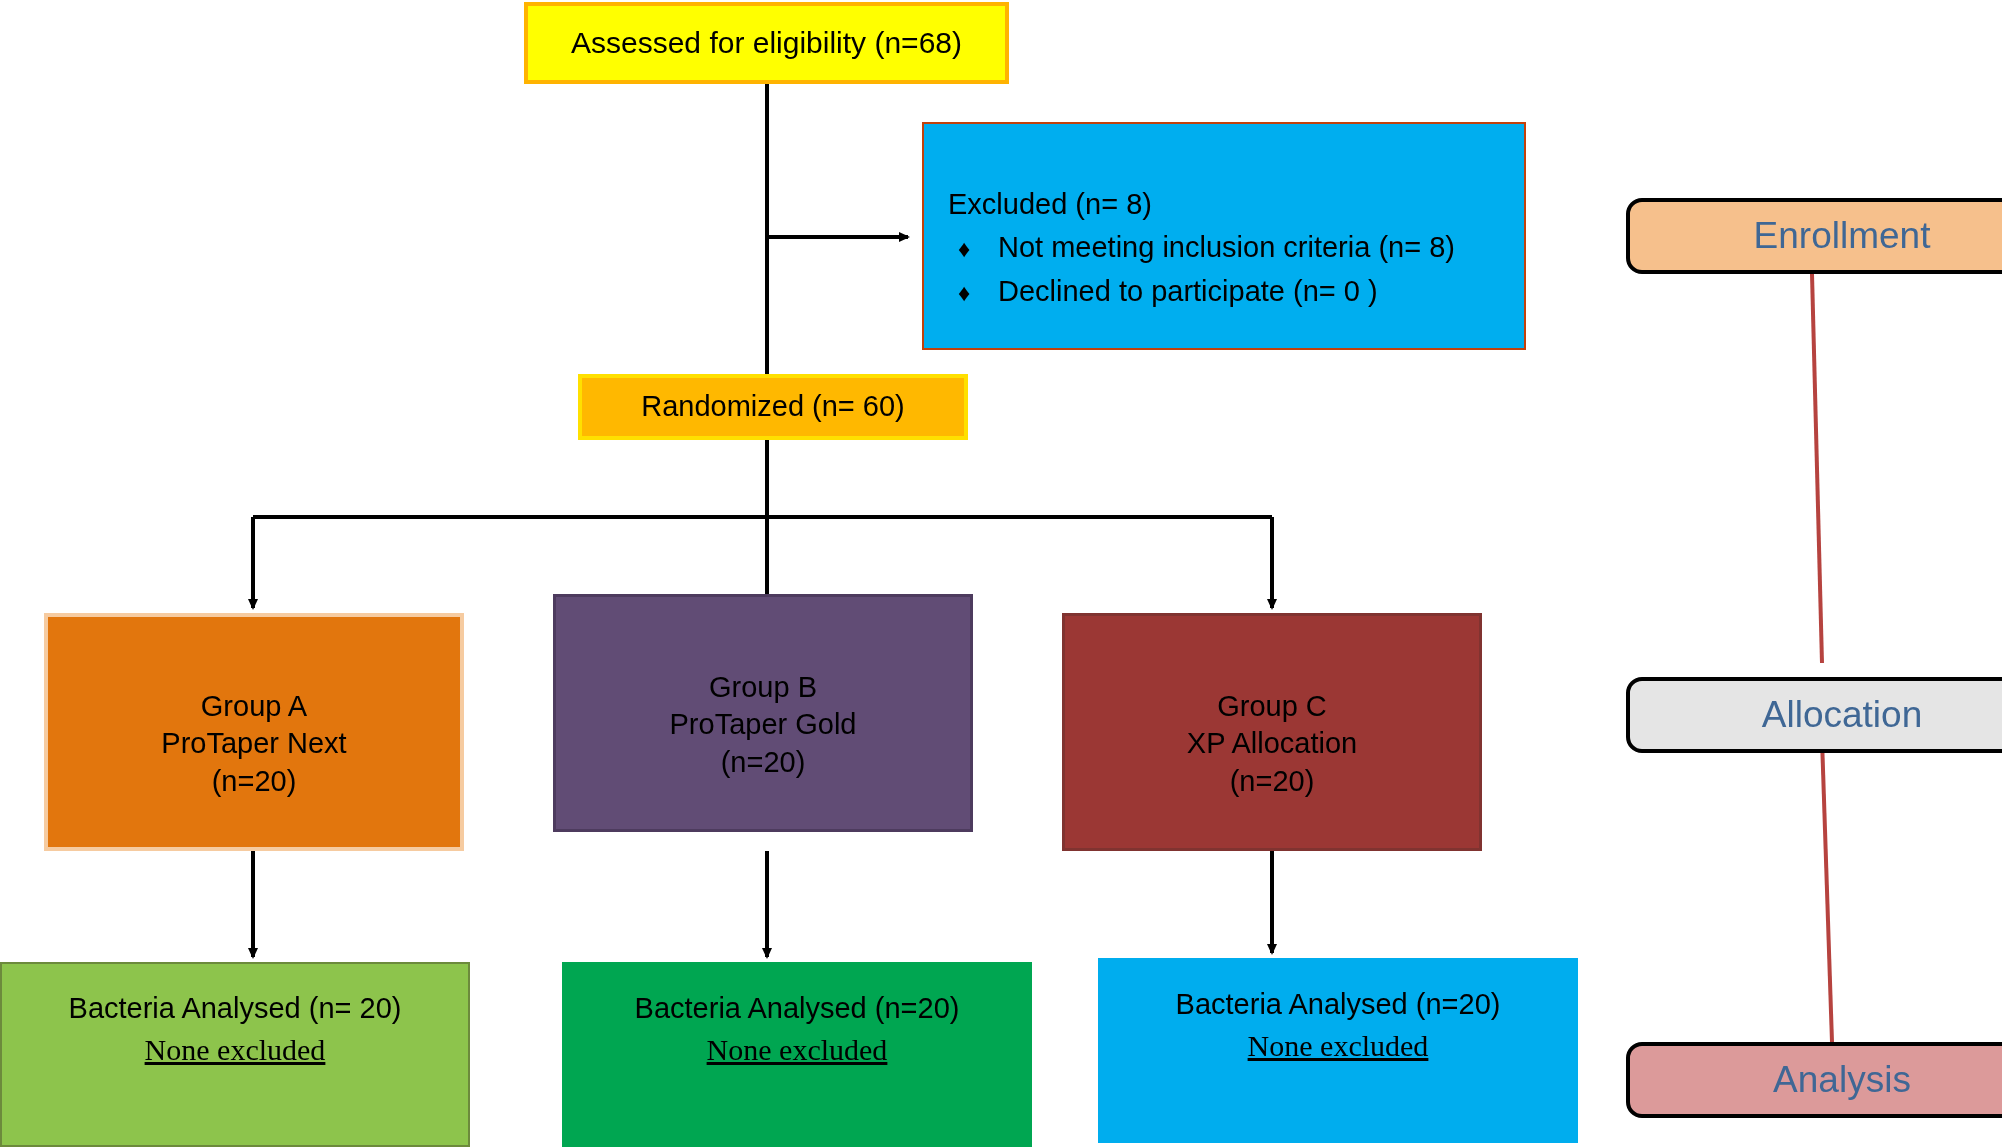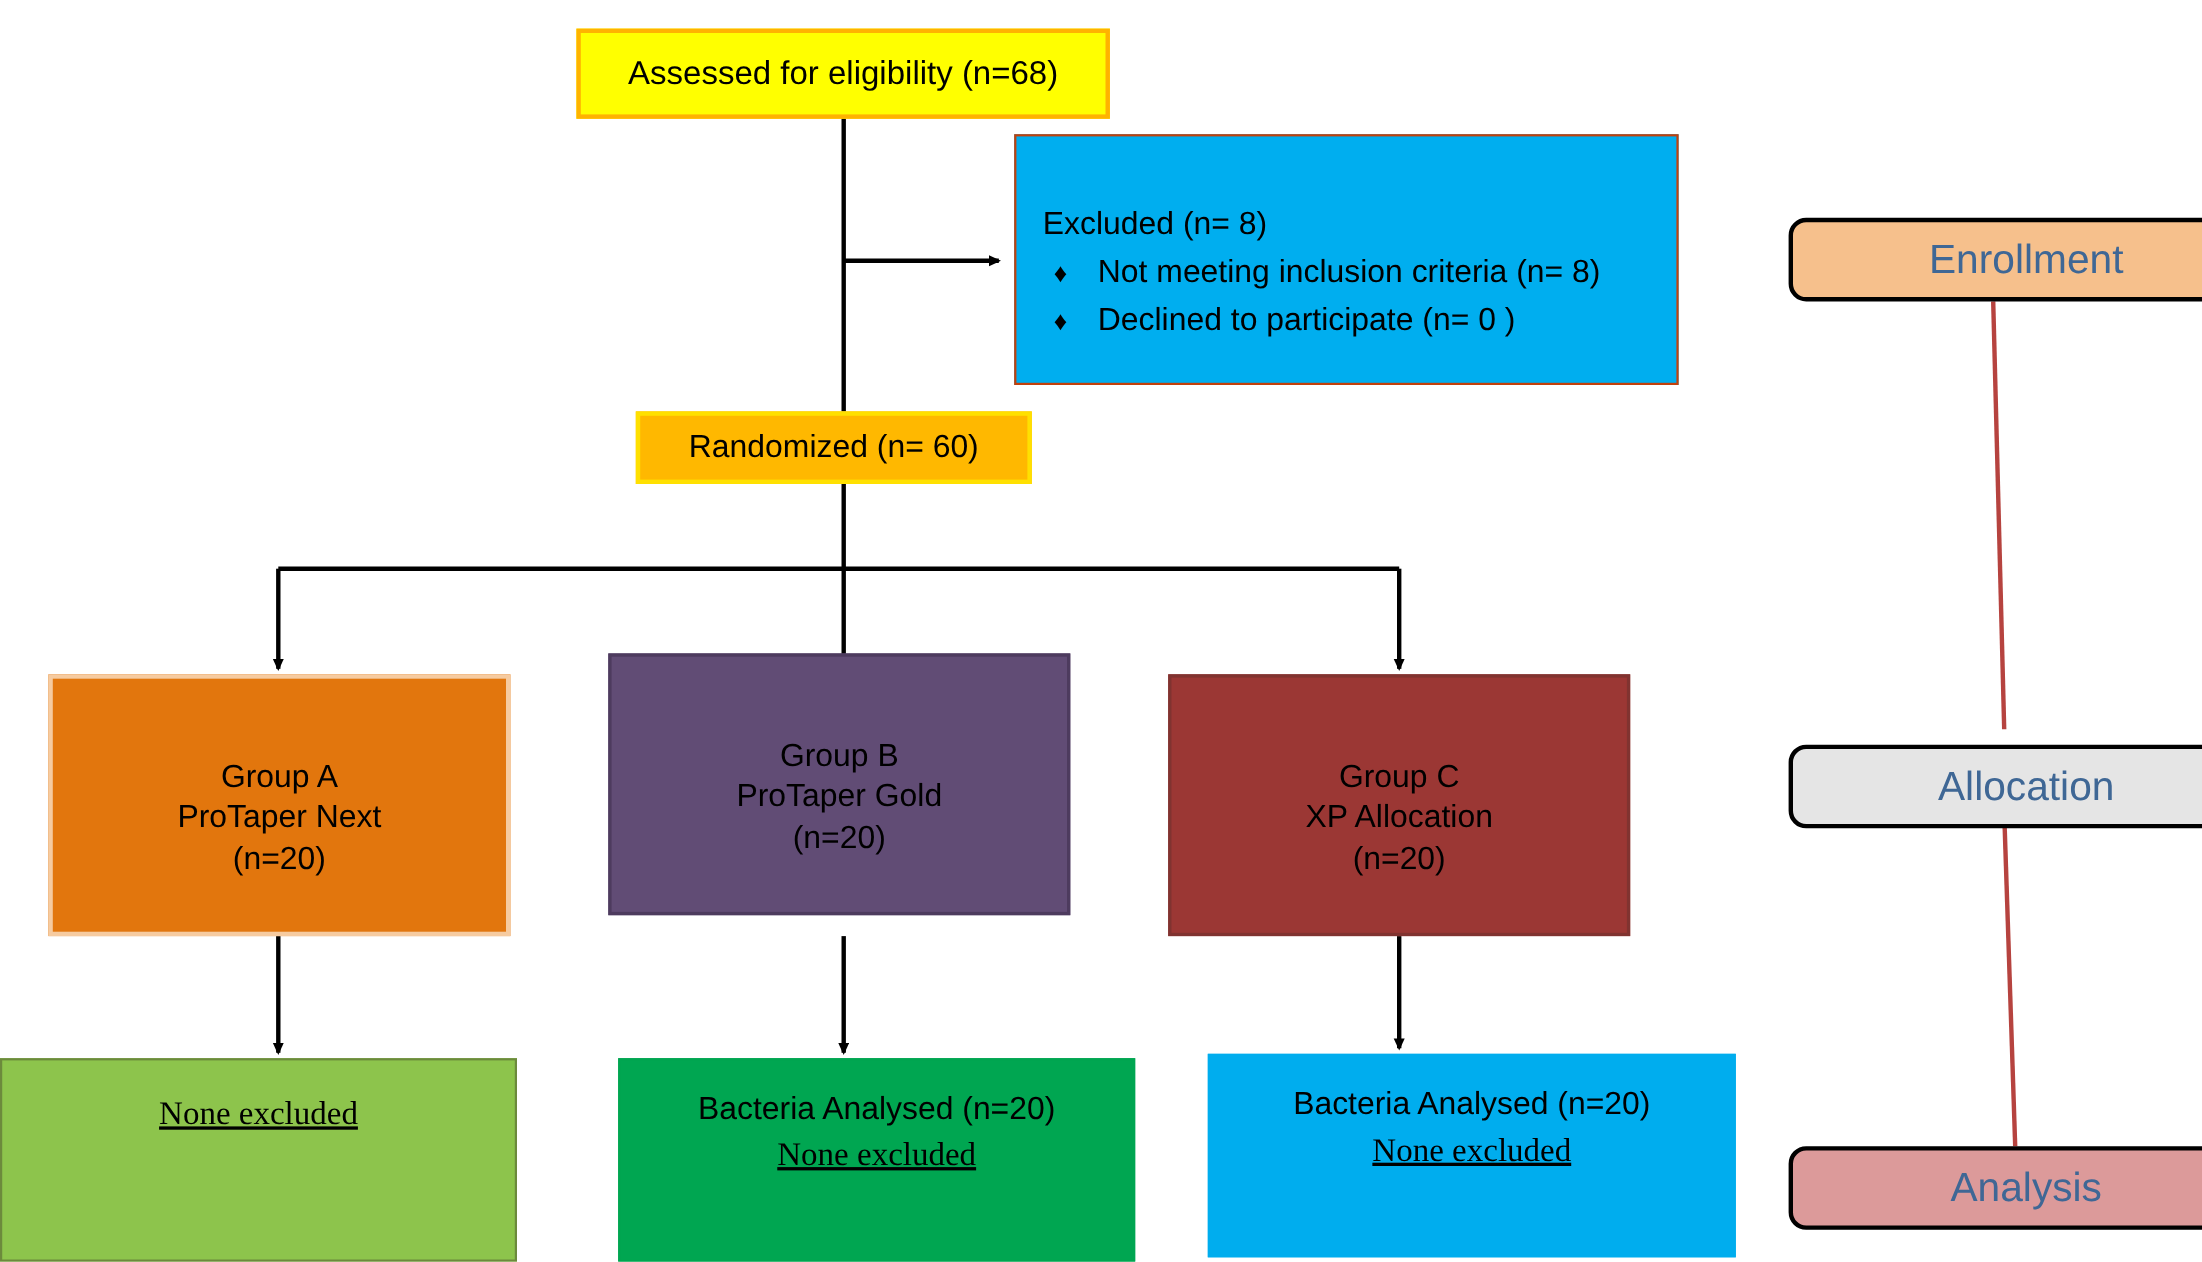--- a/index.html
+++ b/index.html
@@ -36,21 +36,20 @@
   }
 
   
   #node-assessed {
     left: 524px;  top: 2px;
     width: 485px; height: 82px;
     background: #FFFF00;
     border: 4px solid #FFB300;
     justify-content: center;
     font-size: 30px;
-    margin-top: 24px;
   }
 
   
   #node-excluded {
     left: 922px; top: 122px;
     width: 604px; height: 228px;
     background: #00AEEF;
     border: 2px solid #c2410c;
     align-items: flex-start;
     justify-content: center;
@@ -67,21 +66,21 @@
     flex: 0 0 40px;
     text-align: left;
     padding-left: 10px;
     font-size: 24px;
   }
   #node-excluded .bullet-text { white-space: pre; }
 
   
   #node-randomized {
     left: 578px; top: 374px;
-    width: 360px; height: 66px;
+    width: 390px; height: 66px;
     background: #FFB800;
     border: 4px solid #FFE000;
     justify-content: center;
     font-size: 29px;
   }
 
   
   .group-box {
     justify-content: center;
     padding-top: 24px;
@@ -232,20 +231,21 @@
     <span class="line">(n=20)</span>
   </div>
 
   <div class="node group-box" id="node-group-c">
     <span class="line">Group C</span>
     <span class="line">XP Allocation</span>
     <span class="line">(n=20)</span>
   </div>
 
   <div class="node analysed-box" id="node-analysed-a">
+    <span class="line line-main">Bacteria Analysed (n= 20)</span>
     <span class="line line-sub">None excluded</span>
   </div>
 
   <div class="node analysed-box" id="node-analysed-b">
     <span class="line line-main">Bacteria Analysed (n=20)</span>
     <span class="line line-sub">None excluded</span>
   </div>
 
   <div class="node analysed-box" id="node-analysed-c">
     <span class="line line-main">Bacteria Analysed (n=20)</span>

